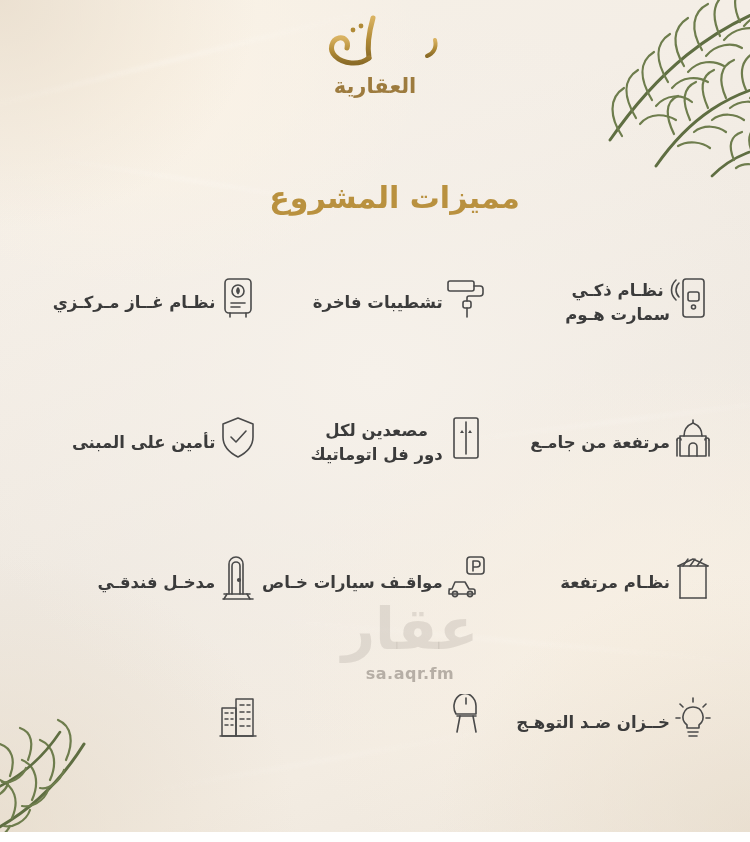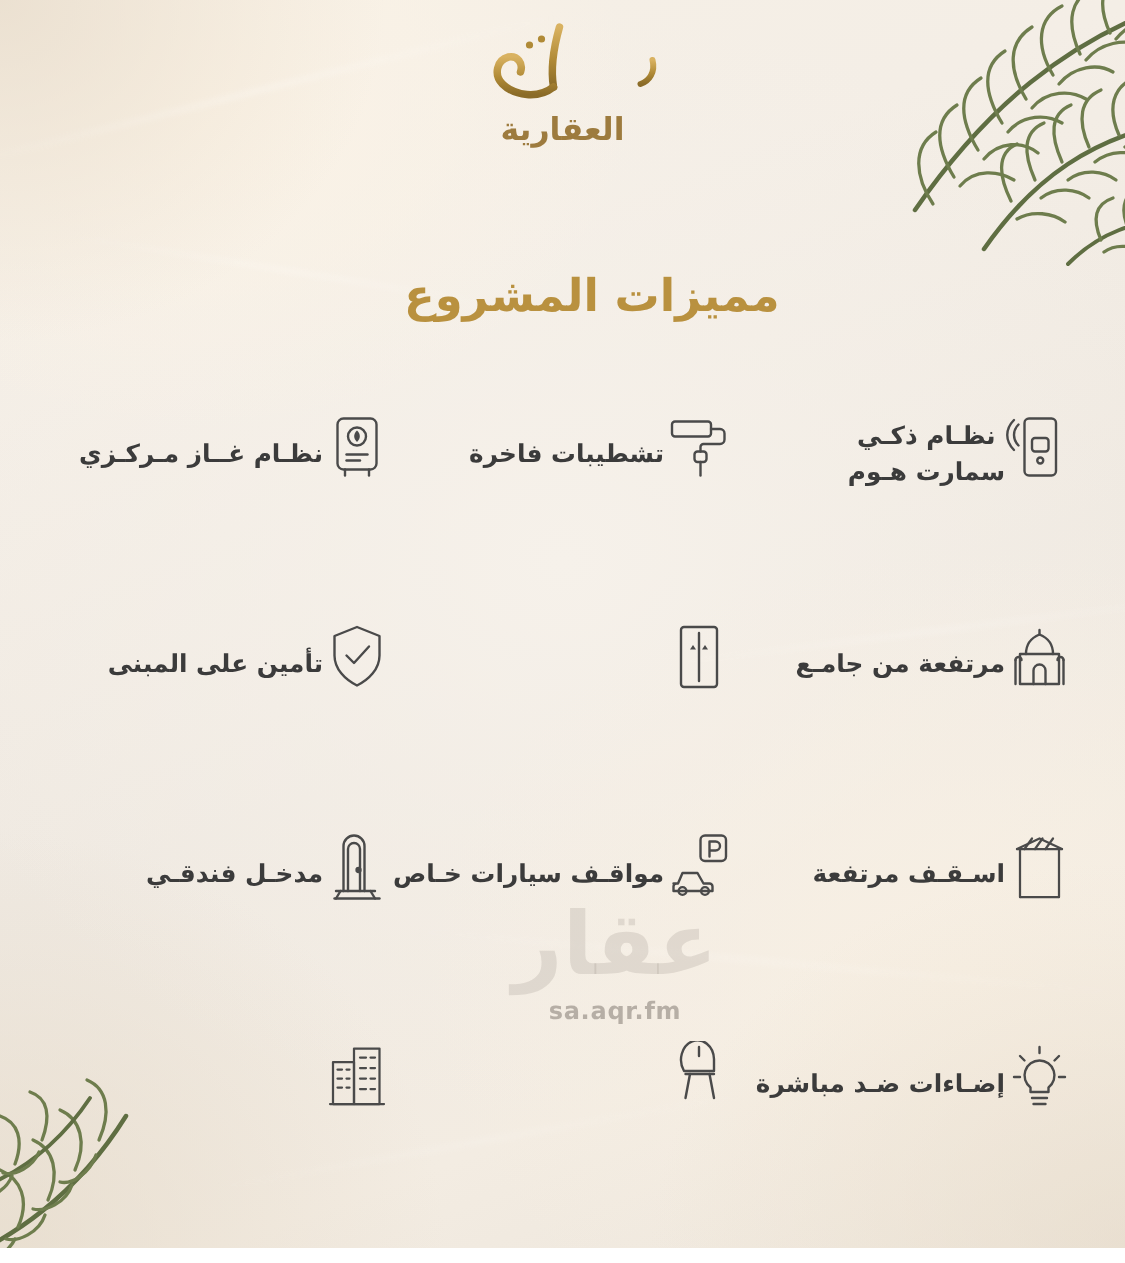--- a/index.html
+++ b/index.html
@@ -374,20 +374,22 @@
 
     <div class="cell">
       <div class="ico">
         <svg viewBox="0 0 46 48" width="46" height="48" fill="none" stroke="#4a4a4a" stroke-width="1.6" stroke-linecap="round" stroke-linejoin="round">
           <rect x="11" y="4" width="24" height="40" rx="2"></rect>
           <path d="M23 8 v32"></path>
           <path d="M19 16 l-2 3 h4z" fill="#4a4a4a" stroke="none"></path>
           <path d="M27 16 l2 3 h-4z" fill="#4a4a4a" stroke="none"></path>
         </svg>
       </div>
+      <div class="label">مصعدين لكل
+دور فل اتوماتيك</div>
     </div>
 
 
     <div class="cell">
       <div class="ico">
         <svg viewBox="0 0 46 48" width="46" height="48" fill="none" stroke="#4a4a4a" stroke-width="1.6" stroke-linecap="round" stroke-linejoin="round">
           <path d="M23 4 L38 10 v13 c0 9 -7 16 -15 20 c-8 -4 -15 -11 -15 -20 V10z"></path>
           <path d="M16 23 l5 5 l10 -11"></path>
         </svg>
       </div>
@@ -400,21 +402,21 @@
           <path d="M8 12 L23 5 L38 12"></path>
           <path d="M8 12 h30"></path>
           <path d="M13 12 L18 5"></path>
             <path d="M20 12 L25 5"></path>
             <path d="M27 12 L32 5"></path>
           <path d="M10 12 v32"></path>
           <path d="M36 12 v32"></path>
           <path d="M10 44 h26"></path>
         </svg>
       </div>
-      <div class="label">اسـقـف مرتفعة</div>
+      <div class="label">نظـام مرتفعة</div>
     </div>
 
     <div class="cell">
       <div class="ico">
         <svg viewBox="0 0 46 48" width="46" height="48" fill="none" stroke="#4a4a4a" stroke-width="1.6" stroke-linecap="round" stroke-linejoin="round">
           <rect x="24" y="3" width="17" height="17" rx="3"></rect>
           <path d="M30 17 v-10 h4 a3 3 0 0 1 0 6 h-4"></path>
           <path d="M6 35 h3 l3 -7 h10 l4 7 h4 a2 2 0 0 1 2 2 v3 h-26 v-3 a2 2 0 0 1 2 -2z"></path>
           <circle cx="12" cy="40" r="2.6"></circle>
           <circle cx="27" cy="40" r="2.6"></circle>
@@ -445,21 +447,21 @@
           <path d="M23 13 a10 10 0 0 1 6 18 v3 h-12 v-3 a10 10 0 0 1 6 -18z"></path>
           <path d="M18 38 h10"></path>
           <path d="M19 42 h8"></path>
           <path d="M23 4 v4"></path>
           <path d="M10 10 l3 3"></path>
             <path d="M36 10 l-3 3"></path>
           <path d="M6 24 h4"></path>
             <path d="M40 24 h-4"></path>
         </svg>
       </div>
-      <div class="label">إضـاءات ضـد مباشرة</div>
+      <div class="label">خــزان ضـد التوهـج</div>
     </div>
 
     <div class="cell">
       <div class="ico">
         <svg viewBox="0 0 46 48" width="46" height="48" fill="none" stroke="#4a4a4a" stroke-width="1.6" stroke-linecap="round" stroke-linejoin="round">
           <path d="M23 4 v6"></path>
           <path d="M33 12 a11 13 0 1 0 -20 8 h20z"></path>
           <path d="M14 22 h19"></path>
           <path d="M17 22 l-3 16"></path>
           <path d="M30 22 l3 16"></path>

